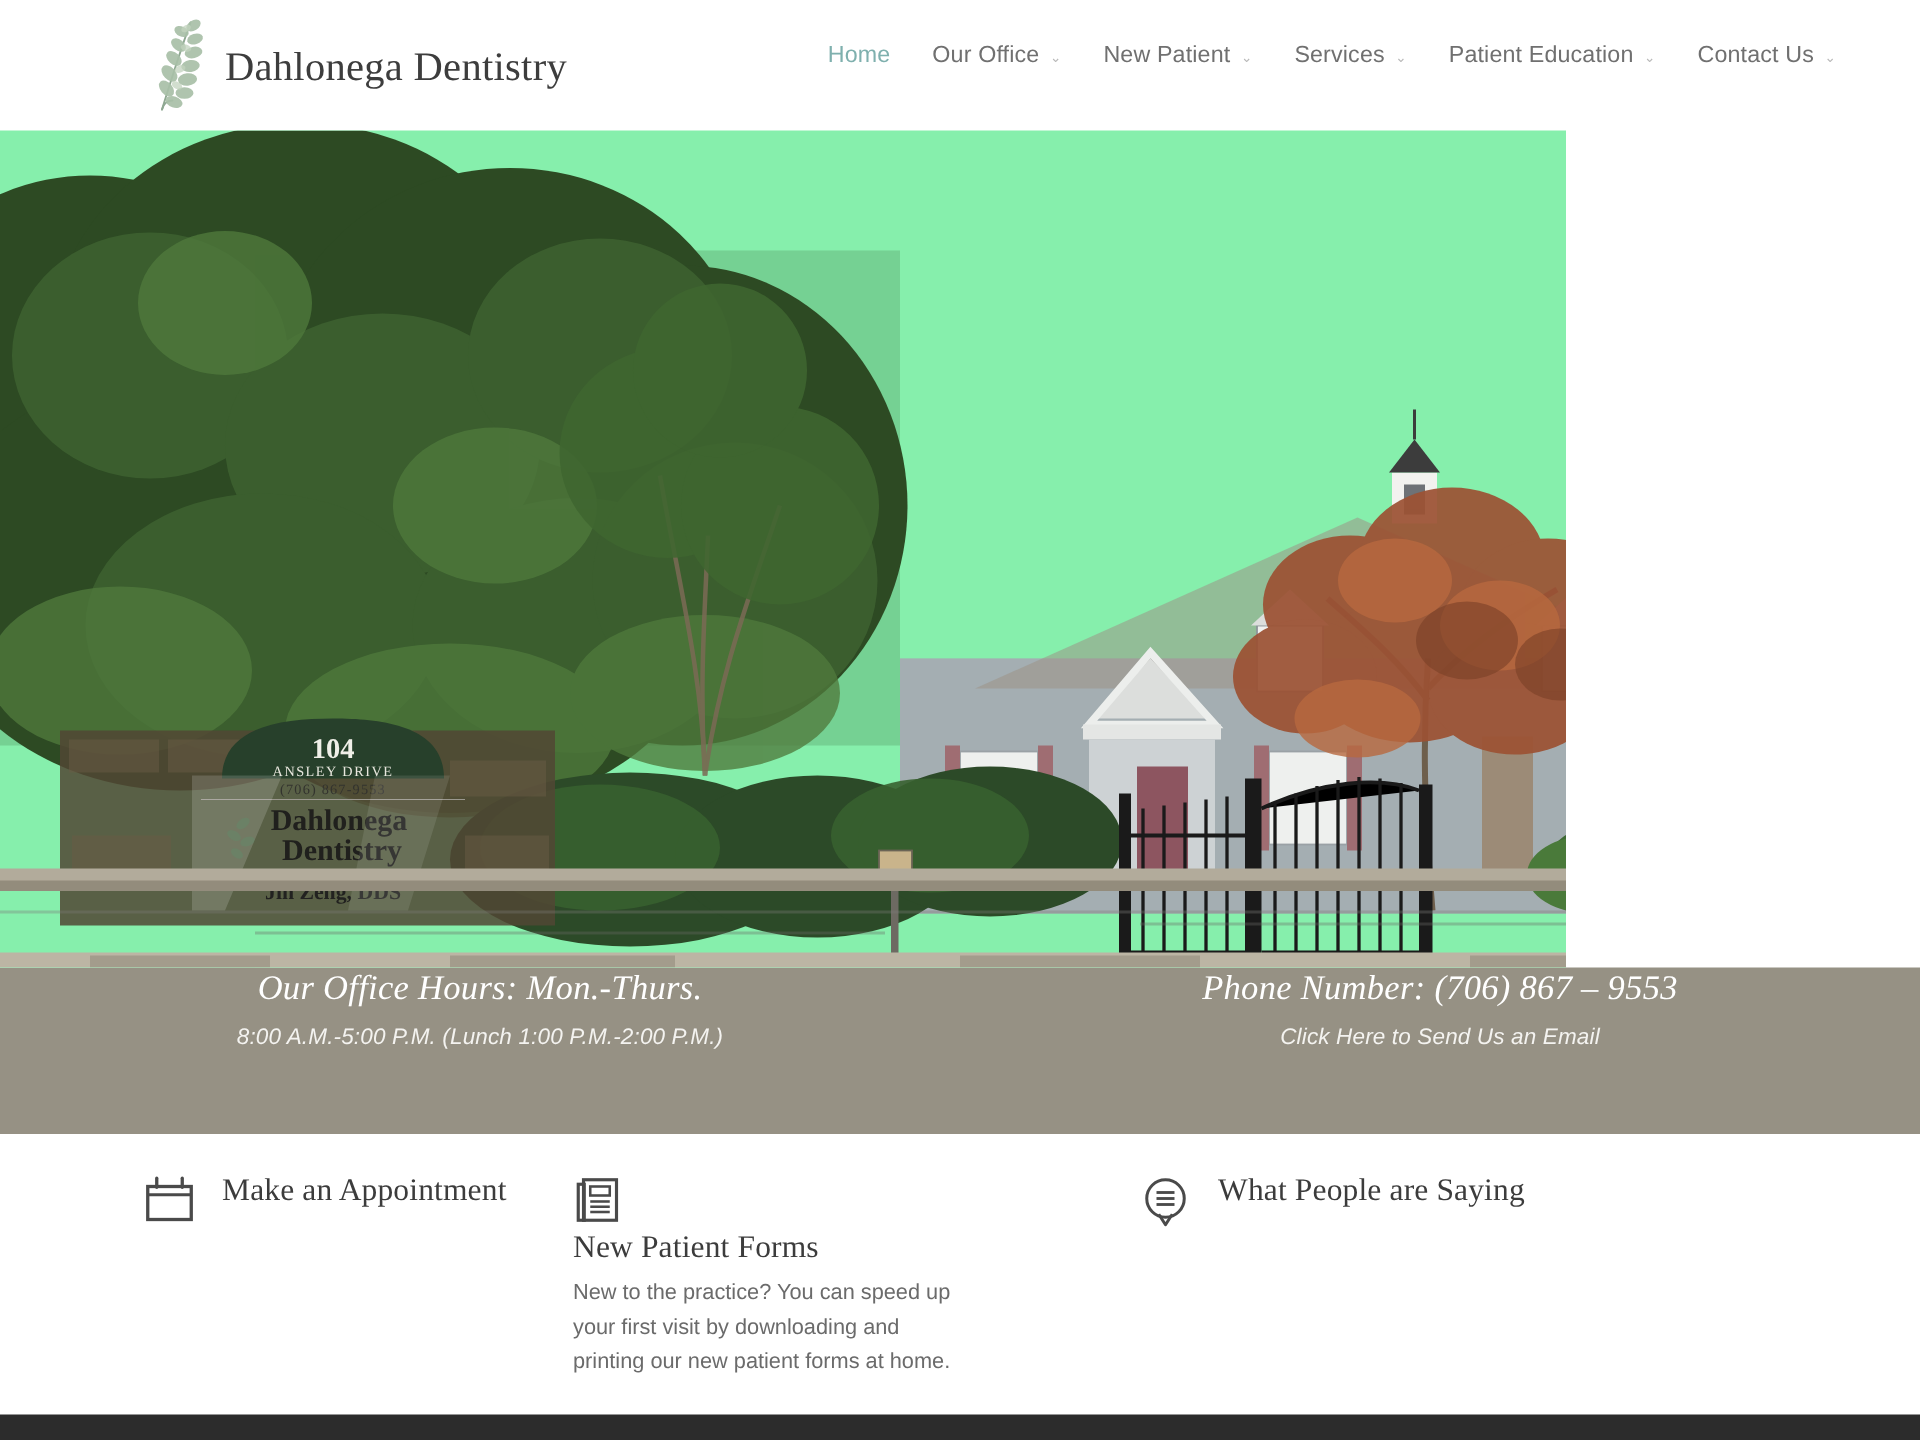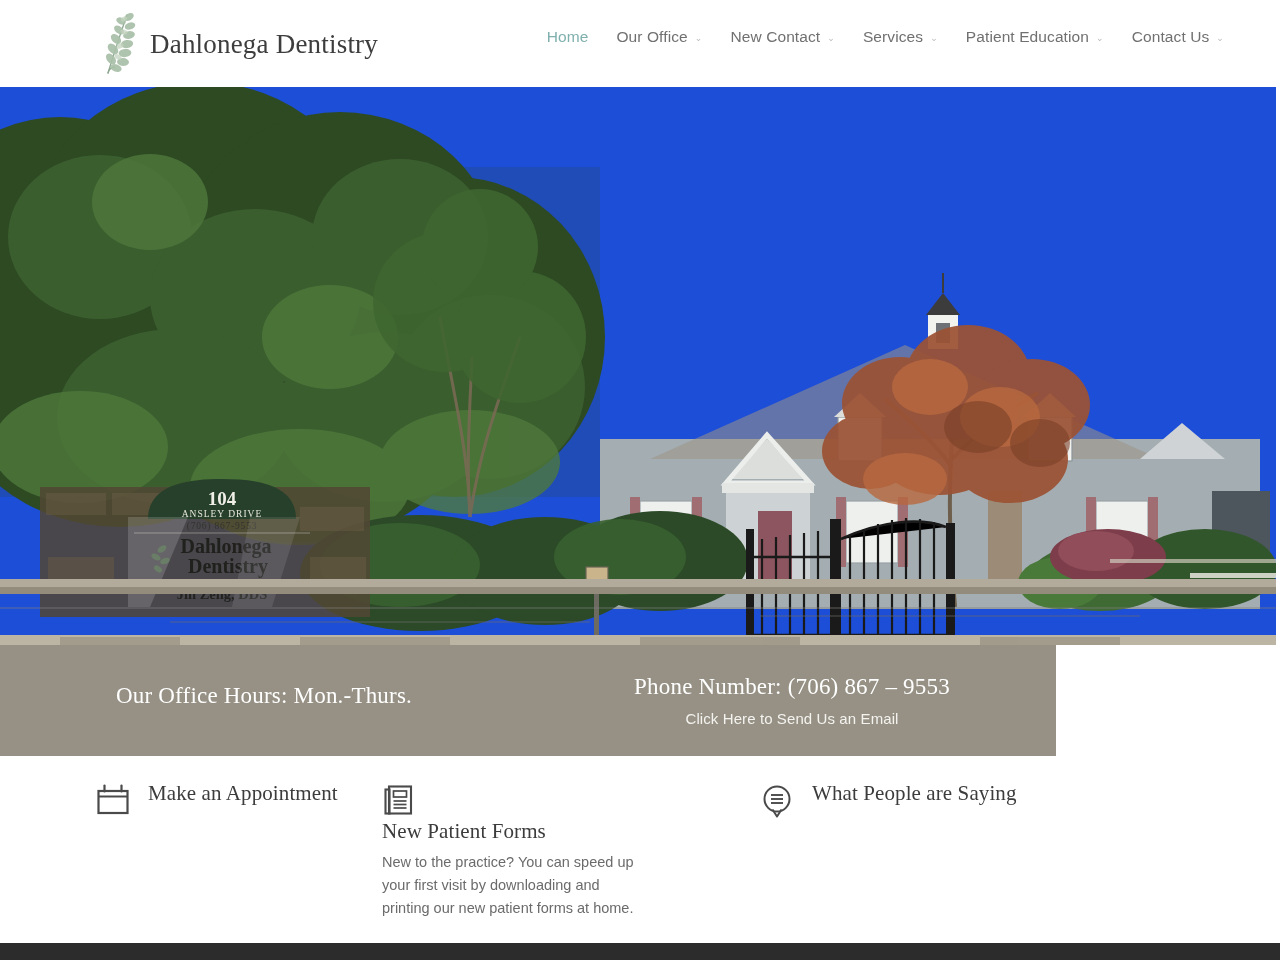--- a/index.html
+++ b/index.html
@@ -69,34 +69,35 @@
     margin-left: 7px;
     font-size: 9px;
     color: #b9b9b9;
     line-height: 1;
     transform: translateY(1px);
   }
 
   
   #hero {
     position: relative;
-    width: 1276px;
+    width: 1044px;
     height: 558px;
     overflow: hidden;
-    background: #1d4ed8;
+    background: #86efac;
   }
   #hero-photo { position: absolute; inset: 0; width: 1280px; height: 558px; display: block; }
 
   
   #info-band {
-    width: 1056px;
+    width: 1280px;
     height: 111px;
     background: #969184;
     display: flex;
-    align-items: center;
+    align-items: flex-start;
+    font-style: italic;
   }
   .info-col {
     width: 50%;
     text-align: center;
     color: #ffffff;
   }
   .info-heading {
     font-family: "Liberation Serif", serif;
     font-size: 23px;
     line-height: 1.2;
@@ -202,21 +203,21 @@
 
   <nav id="main-nav">
     <a class="nav-item active">
       <span>Home</span>
     </a>
     <a class="nav-item">
       <span>Our Office</span>
       <span class="nav-caret">⌄</span>
     </a>
     <a class="nav-item">
-      <span>New Contact</span>
+      <span>New Patient</span>
       <span class="nav-caret">⌄</span>
     </a>
     <a class="nav-item">
       <span>Services</span>
       <span class="nav-caret">⌄</span>
     </a>
     <a class="nav-item">
       <span>Patient Education</span>
       <span class="nav-caret">⌄</span>
     </a>
@@ -930,20 +931,21 @@
       <rect x="760" y="528" width="380" height="2" fill="#6b6a67"></rect>
     </g>
     <rect x="1190" y="486" width="90" height="5" fill="#e8e6df" opacity="0.85"></rect>
     <rect x="1110" y="472" width="170" height="4" fill="#cfcabc" opacity="0.7"></rect>
   </svg>
 </section>
 
 <section id="info-band">
   <div class="info-col">
     <div class="info-heading">Our Office Hours: Mon.-Thurs.</div>
+    <div class="info-sub">8:00 A.M.-5:00 P.M. (Lunch 1:00 P.M.-2:00 P.M.)</div>
   </div>
   <div class="info-col">
     <div class="info-heading">Phone Number: (706) 867 – 9553</div>
     <a class="info-sub link">Click Here to Send Us an Email</a>
   </div>
 </section>
 
 <section id="features">
 
   <div class="feature-card c1">

